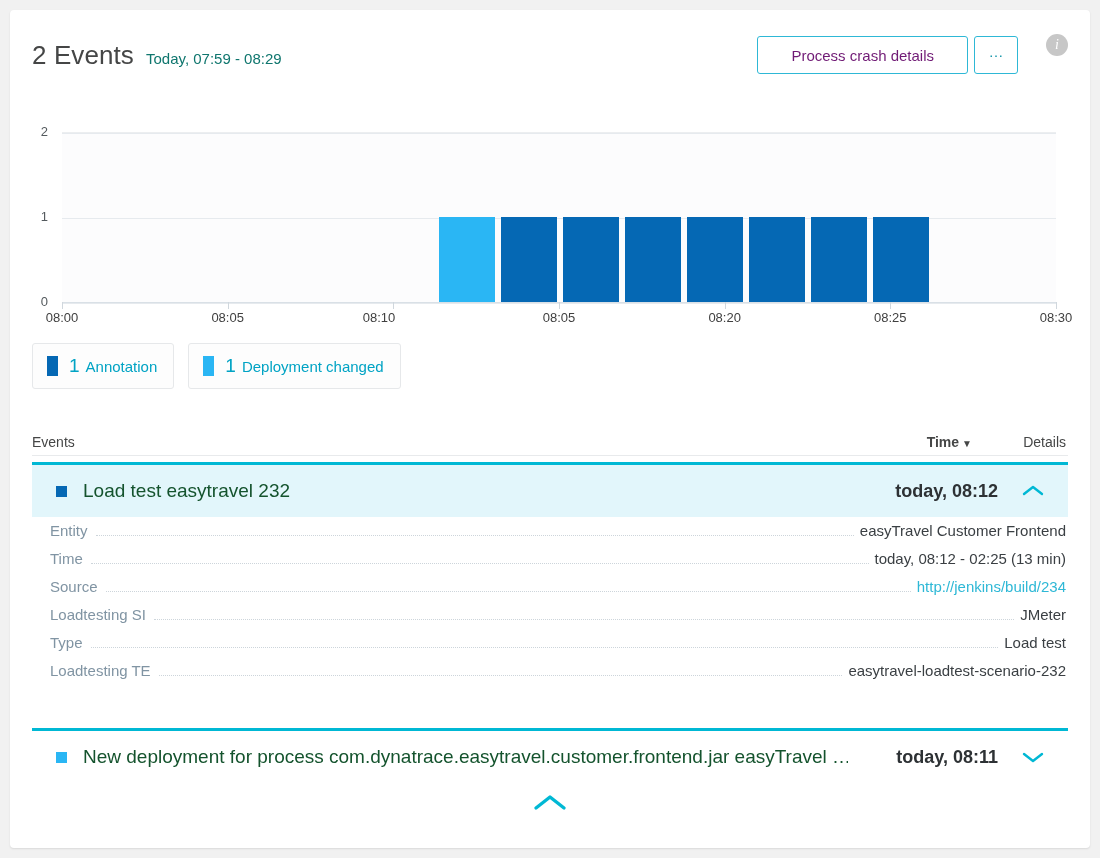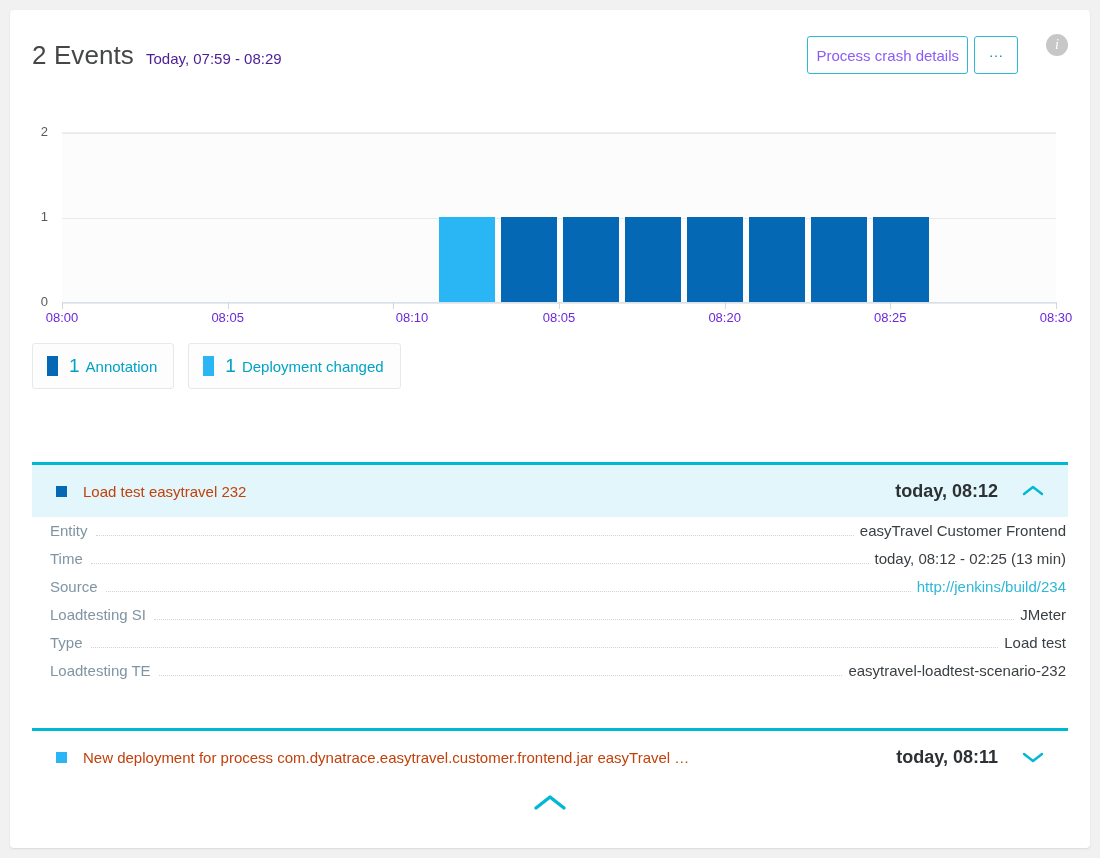--- a/index.html
+++ b/index.html
@@ -43,38 +43,38 @@
     align-items: baseline;
   }
   .title {
     font-size: 26px;
     font-weight: 400;
     color: #454646;
     letter-spacing: 0.1px;
   }
   .subtitle {
     font-size: 15px;
-    color: #4c1d95;
+    color: #0f766e;
     margin-left: 12px;
   }
 
   .header-actions {
     position: absolute;
     right: 72px;
     top: 26px;
     display: flex;
     align-items: center;
   }
   .btn-outline {
     height: 38px;
-    padding: 0 8px;
+    padding: 0 33px;
     border: 1px solid #2eb8d6;
     border-radius: 3px;
     background: #ffffff;
-    color: #8b5cf6;
+    color: #701a75;
     font-size: 15px;
     font-family: "Liberation Sans", sans-serif;
     cursor: pointer;
     display: flex;
     align-items: center;
     justify-content: center;
     white-space: nowrap;
   }
   .btn-ellipsis {
     width: 44px;
@@ -161,21 +161,21 @@
     position: absolute;
     top: 182px;
     width: 1px;
     height: 7px;
     background: #d0d7dd;
   }
   .xlabel {
     position: absolute;
     top: 190px;
     font-size: 13px;
-    color: #6d28d9;
+    color: #404040;
     width: 80px;
     margin-left: -40px;
     text-align: center;
   }
 
   
   .legend {
     position: absolute;
     left: 22px;
     top: 333px;
@@ -259,22 +259,22 @@
   }
   .event-row.selected { background: #e2f6fb; }
   .row-marker {
     width: 11px;
     height: 11px;
     margin-left: 24px;
     margin-right: 16px;
     flex: 0 0 auto;
   }
   .row-title {
-    font-size: 15px;
-    color: #c2410c;
+    font-size: 19px;
+    color: #14532d;
     flex: 1;
     white-space: nowrap;
     overflow: hidden;
   }
   .row-time {
     font-size: 18px;
     font-weight: bold;
     color: #2d3134;
     text-align: right;
     flex: 0 0 150px;
@@ -367,21 +367,21 @@
         <div class="ylabel" style="top: 174px;">0</div>
         <div class="ylabel" style="top: 89px;">1</div>
         <div class="ylabel" style="top: 4px;">2</div>
       </div>
     <div id="x-axis-labels">
         <div class="tick" style="left: 52px;"></div>
         <div class="xlabel" style="left: 52px;">08:00</div>
         <div class="tick" style="left: 217.667px;"></div>
         <div class="xlabel" style="left: 217.667px;">08:05</div>
         <div class="tick" style="left: 383.333px;"></div>
-        <div class="xlabel" style="left: 402px;">08:10</div>
+        <div class="xlabel" style="left: 369px;">08:10</div>
         <div class="tick" style="left: 549px;"></div>
         <div class="xlabel" style="left: 549px;">08:05</div>
         <div class="tick" style="left: 714.667px;"></div>
         <div class="xlabel" style="left: 714.667px;">08:20</div>
         <div class="tick" style="left: 880.333px;"></div>
         <div class="xlabel" style="left: 880.333px;">08:25</div>
         <div class="tick" style="left: 1046px;"></div>
         <div class="xlabel" style="left: 1046px;">08:30</div>
       </div>
   </div>
@@ -392,20 +392,27 @@
         <span class="legend-count">1</span>
         <span class="legend-label">Annotation</span>
       </div>
       <div class="legend-card">
         <span class="legend-swatch" style="background: rgb(42, 182, 244);"></span>
         <span class="legend-count">1</span>
         <span class="legend-label">Deployment changed</span>
       </div>
     </div>
 
+  <div class="table-head">
+    <div class="th th-events">Events</div>
+    <div class="th th-time">
+      <span>Time</span><span class="sort-arrow">▼</span>
+    </div>
+    <div class="th th-details">Details</div>
+  </div>
 
   <div class="row-sep-top" style="top:452px;"></div>
   <div class="event-row selected" style="top:455px;">
     <span class="row-marker" id="marker-0" style="background: rgb(5, 104, 180);"></span>
     <span class="row-title">Load test easytravel 232</span>
     <span class="row-time">today, 08:12</span>
     <span class="row-chevron">
       <svg width="24" height="14" viewBox="0 0 24 14" style="margin:0 auto;">
         <polyline points="3,10 12,3 21,10" fill="none" stroke="#00b8d4" stroke-width="2.4" stroke-linecap="round" stroke-linejoin="round"></polyline>
       </svg>

